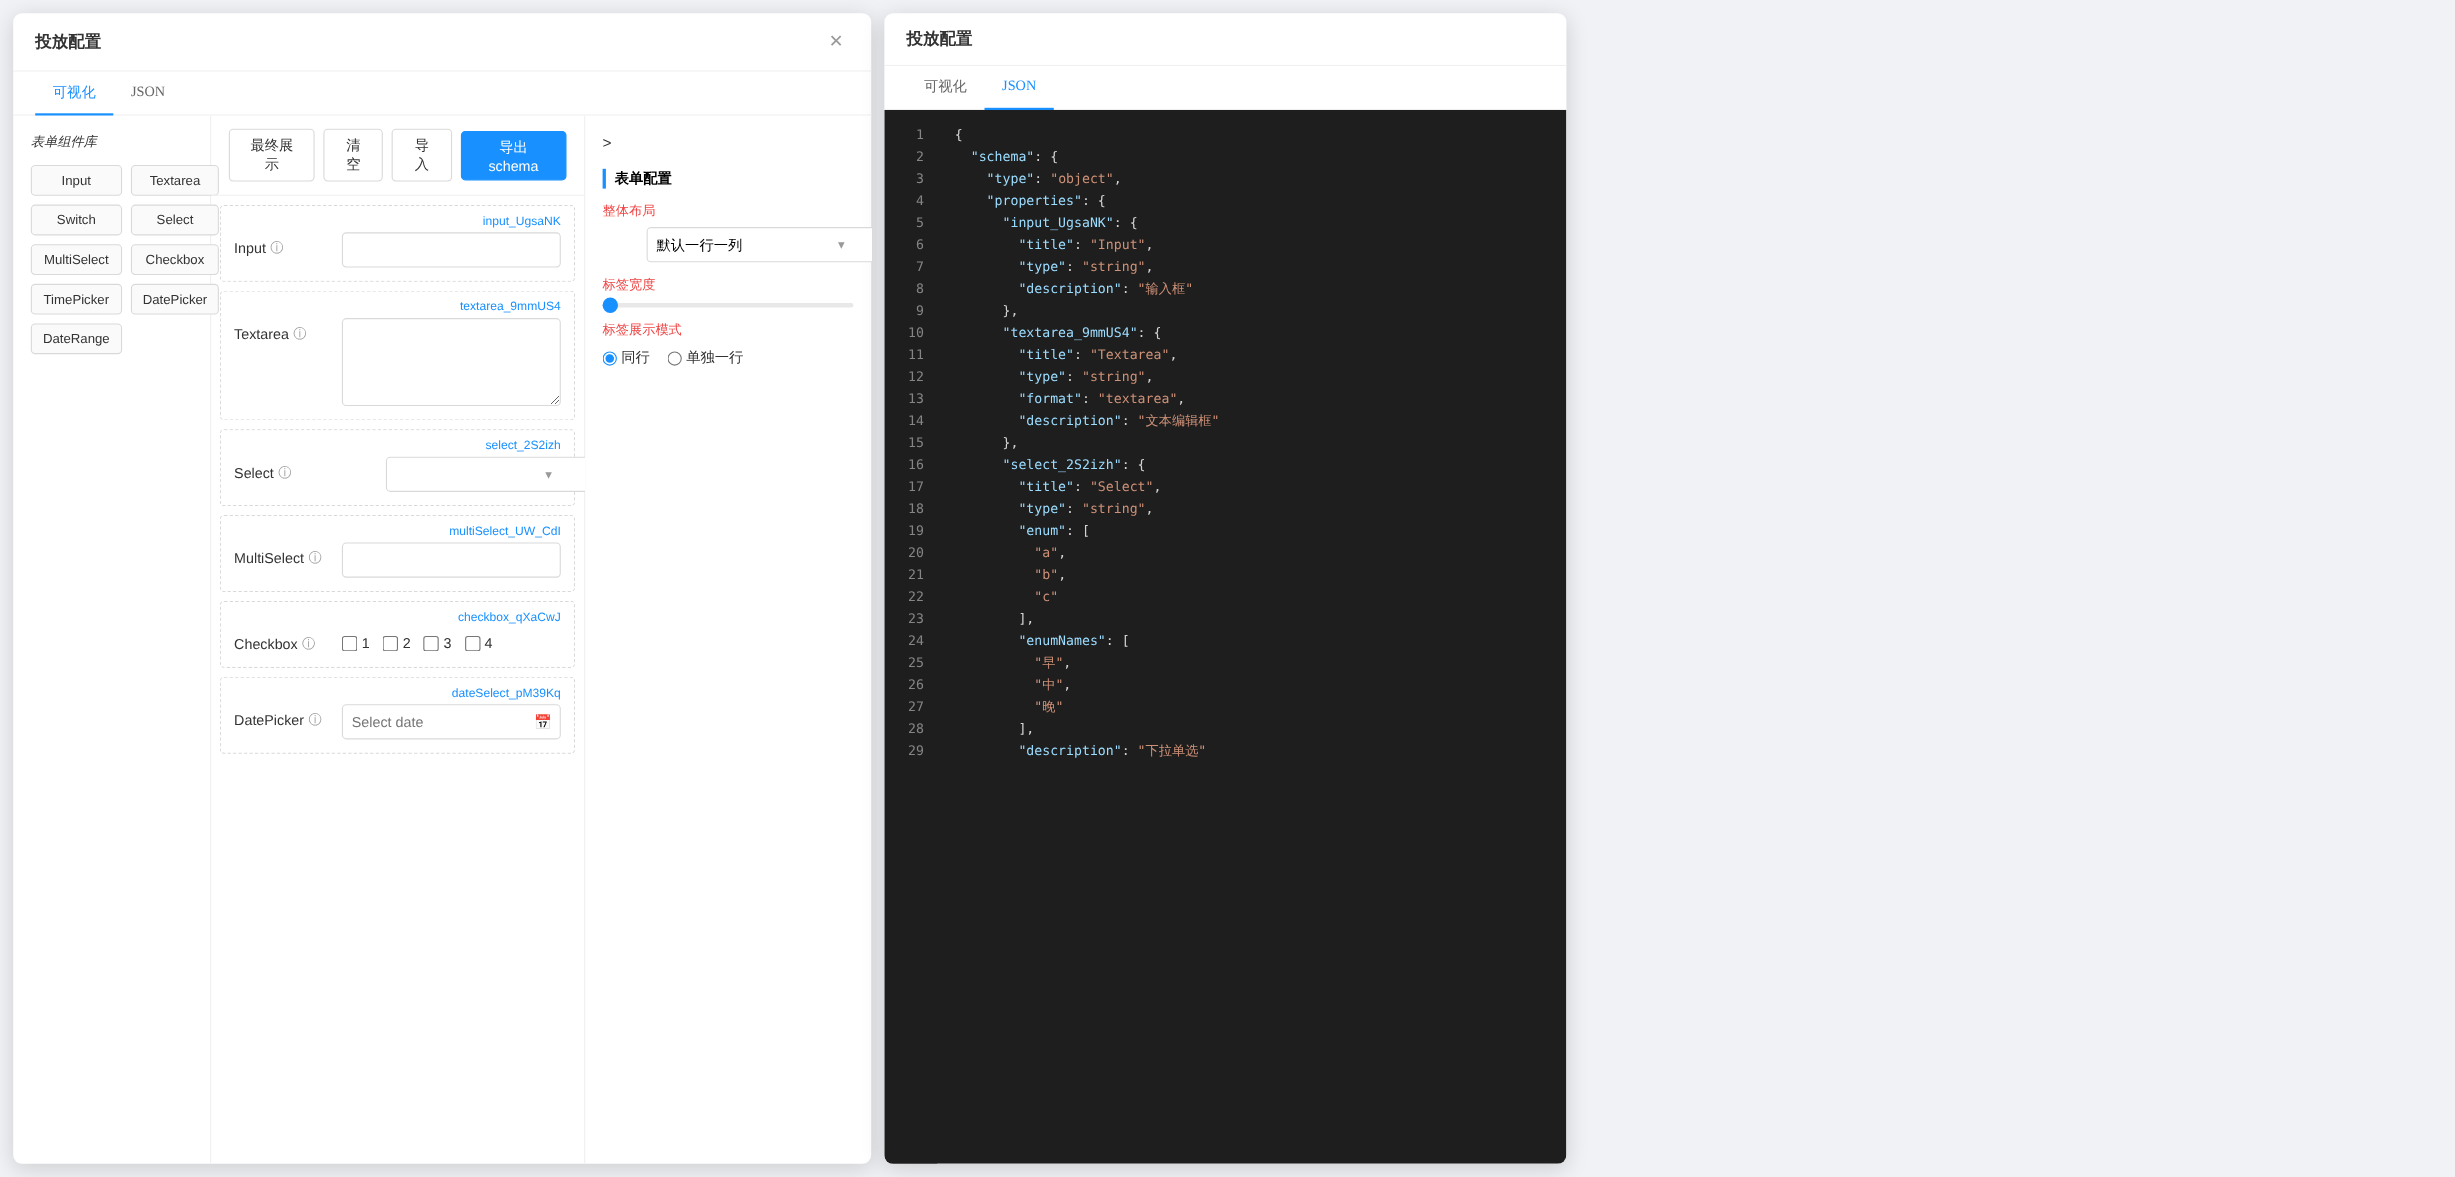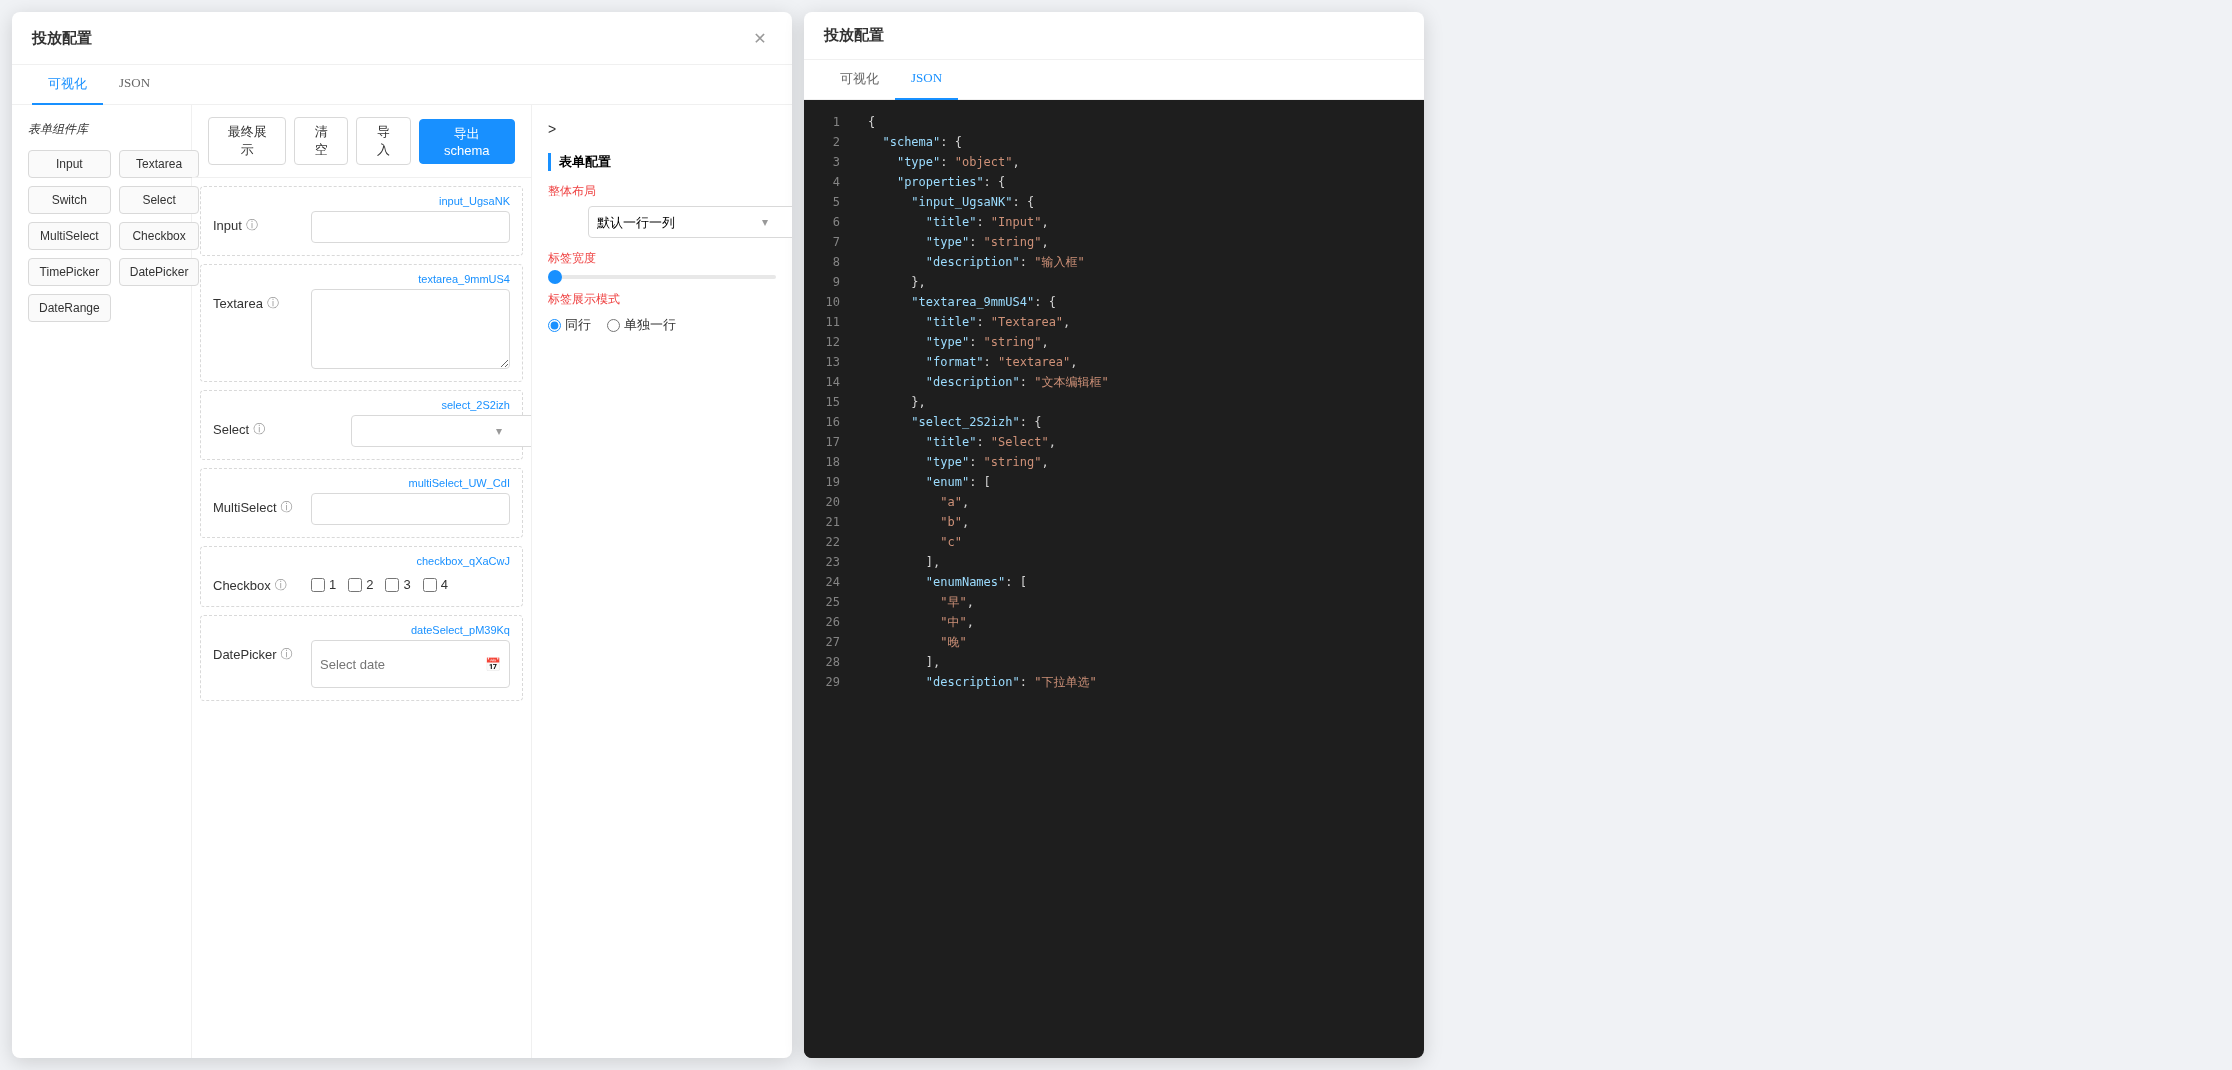--- a/index.html
+++ b/index.html
@@ -43,21 +43,21 @@
     .info-icon { color: #999; font-size: 12px; }
     .field-input { flex: 1; height: 32px; border: 1px solid #d9d9d9; border-radius: 4px; padding: 0 8px; font-size: 13px; outline: none; }
     .field-textarea { flex: 1; height: 80px; border: 1px solid #d9d9d9; border-radius: 4px; padding: 8px; font-size: 13px; outline: none; resize: vertical; }
     .select-wrapper { flex: 1; position: relative; }
     .select-wrapper select { width: 100%; height: 32px; border: 1px solid #d9d9d9; border-radius: 4px; padding: 0 28px 0 8px; font-size: 13px; outline: none; background: #fff; appearance: none; cursor: pointer; margin-left: 40px; }
     .select-arrow { position: absolute; right: 8px; top: 50%; transform: translateY(-50%); color: #999; pointer-events: none; font-size: 12px; }
     .checkbox-group { display: flex; align-items: center; gap: 12px; flex-wrap: wrap; padding-top: 6px; }
     .checkbox-item { display: flex; align-items: center; gap: 4px; font-size: 13px; color: #333; }
     .checkbox-item input[type="checkbox"] { width: 14px; height: 14px; }
     .datepicker-wrapper { flex: 1; position: relative; }
-    .datepicker-wrapper input { width: 100%; height: 48px; border: 1px solid #d9d9d9; border-radius: 4px; padding: 0 28px 0 8px; font-size: 13px; outline: none; background: #fff; color: #bbb; }
+    .datepicker-wrapper input { width: 100%; height: 32px; border: 1px solid #d9d9d9; border-radius: 4px; padding: 0 28px 0 8px; font-size: 13px; outline: none; background: #fff; color: #bbb; }
     .datepicker-icon { position: absolute; right: 8px; top: 50%; transform: translateY(-50%); color: #bbb; font-size: 13px; }
 
     
     .properties-panel { width: 260px; padding: 16px; overflow-y: auto; }
     .expand-btn { width: 20px; height: 20px; color: #333; cursor: pointer; margin-bottom: 12px; font-size: 14px; }
     .panel-section-title { font-size: 13px; font-weight: 700; color: #000000; margin-bottom: 12px; border-left: 3px solid #1890ff; padding-left: 8px; }
     .property-label { font-size: 12px; color: #ef4444; margin-bottom: 6px; margin-top: 12px; }
     .property-select { width: 100%; height: 32px; border: 1px solid #d9d9d9; border-radius: 4px; padding: 0 8px; font-size: 13px; background: #fff; }
     .slider-container { display: flex; align-items: center; gap: 8px; margin-top: 8px; }
     .slider { flex: 1; -webkit-appearance: none; height: 4px; background: #e8e8e8; border-radius: 2px; outline: none; }

